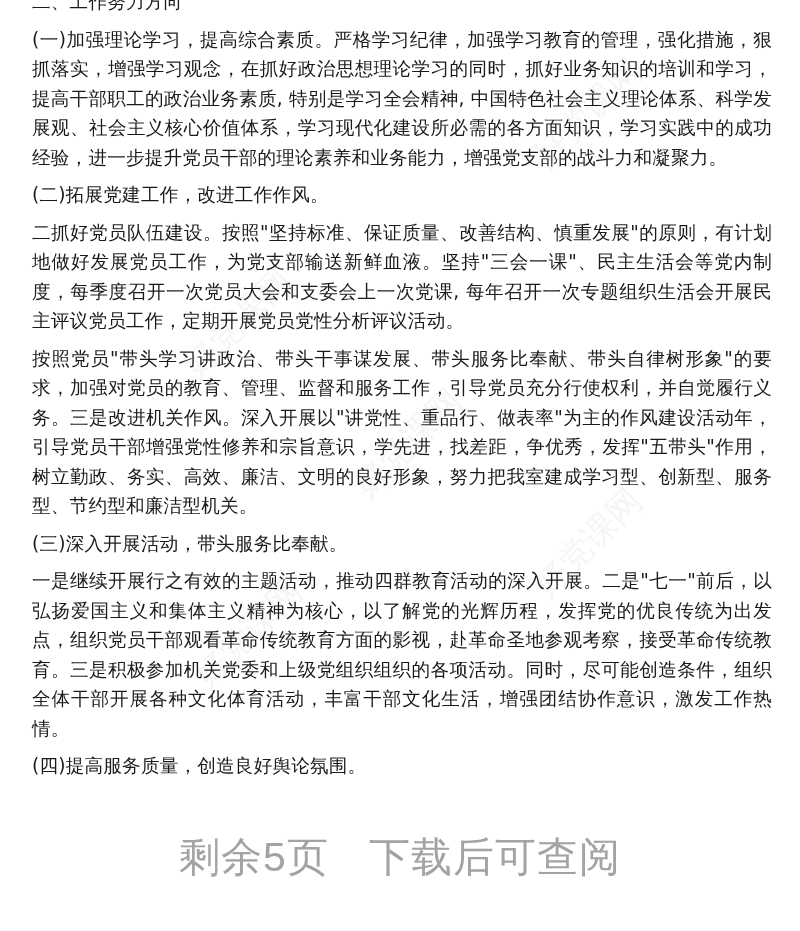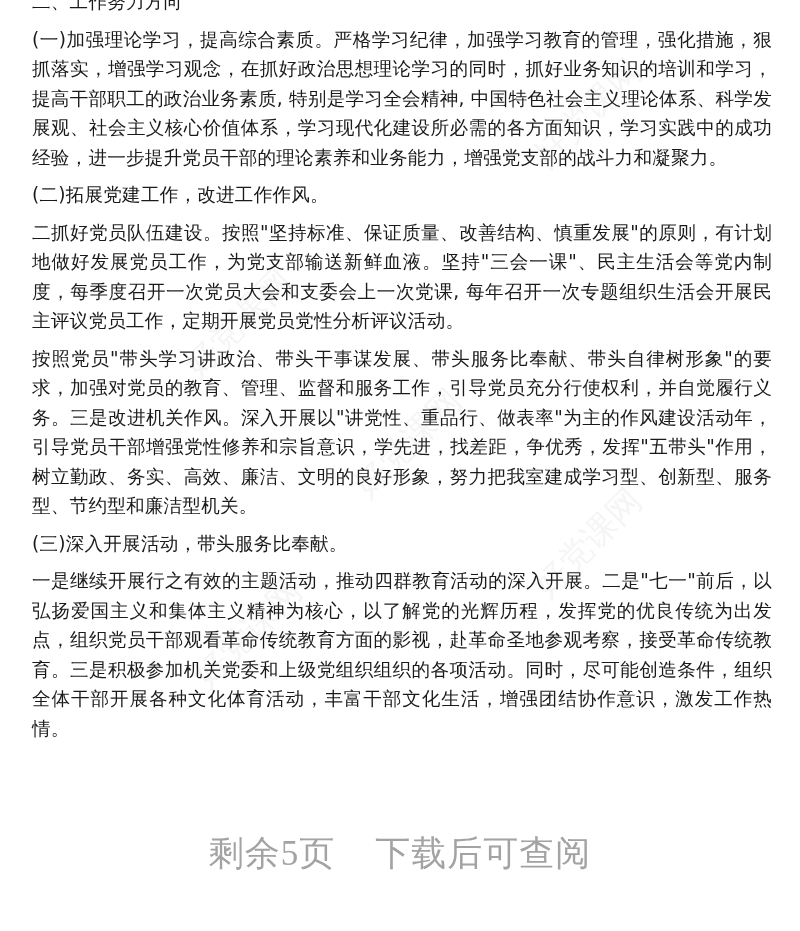--- a/index.html
+++ b/index.html
@@ -44,24 +44,24 @@
       transform: rotate(-45deg);
       white-space: nowrap;
       font-family: "DejaVu Sans", sans-serif;
     }
     .more {
       position: absolute;
       left: 0;
       top: 830px;
       width: 800px;
       text-align: center;
-      font-size: 35px;
+      font-size: 41px;
       color: #a3a3a3;
       letter-spacing: 1px;
-      font-family: Liberation Serif, serif;
+      font-family: Liberation Sans, sans-serif;
     }
     .more .gap { display: inline-block; width: 40px; }
   </style>
 </head>
 <body>
 
 <div class="watermark-layer">
   <div class="wm" style="left:170px;top:300px;">好党课网</div>
   <div class="wm" style="left:520px;top:90px;">好党课网</div>
   <div class="wm" style="left:520px;top:520px;">好党课网</div>
@@ -70,17 +70,18 @@
 </div>
 
 <div class="doc">
   <p>二、工作努力方向</p>
   <p>(一)加强理论学习，提高综合素质。严格学习纪律，加强学习教育的管理，强化措施，狠抓落实，增强学习观念，在抓好政治思想理论学习的同时，抓好业务知识的培训和学习，提高干部职工的政治业务素质, 特别是学习全会精神, 中国特色社会主义理论体系、科学发展观、社会主义核心价值体系，学习现代化建设所必需的各方面知识，学习实践中的成功经验，进一步提升党员干部的理论素养和业务能力，增强党支部的战斗力和凝聚力。</p>
   <p>(二)拓展党建工作，改进工作作风。</p>
   <p>二抓好党员队伍建设。按照"坚持标准、保证质量、改善结构、慎重发展"的原则，有计划地做好发展党员工作，为党支部输送新鲜血液。坚持"三会一课"、民主生活会等党内制度，每季度召开一次党员大会和支委会上一次党课, 每年召开一次专题组织生活会开展民主评议党员工作，定期开展党员党性分析评议活动。</p>
   <p>按照党员"带头学习讲政治、带头干事谋发展、带头服务比奉献、带头自律树形象"的要求，加强对党员的教育、管理、监督和服务工作，引导党员充分行使权利，并自觉履行义务。三是改进机关作风。深入开展以"讲党性、重品行、做表率"为主的作风建设活动年，引导党员干部增强党性修养和宗旨意识，学先进，找差距，争优秀，发挥"五带头"作用，树立勤政、务实、高效、廉洁、文明的良好形象，努力把我室建成学习型、创新型、服务型、节约型和廉洁型机关。</p>
   <p>(三)深入开展活动，带头服务比奉献。</p>
   <p>一是继续开展行之有效的主题活动，推动四群教育活动的深入开展。二是"七一"前后，以弘扬爱国主义和集体主义精神为核心，以了解党的光辉历程，发挥党的优良传统为出发点，组织党员干部观看革命传统教育方面的影视，赴革命圣地参观考察，接受革命传统教育。三是积极参加机关党委和上级党组织组织的各项活动。同时，尽可能创造条件，组织全体干部开展各种文化体育活动，丰富干部文化生活，增强团结协作意识，激发工作热情。</p>
+  <p>(四)提高服务质量，创造良好舆论氛围。</p>
 </div>
 
 <div class="more">
   <span>剩余5页</span><span class="gap"></span><span>下载后可查阅</span>
 </div>
 
 </body></html>

